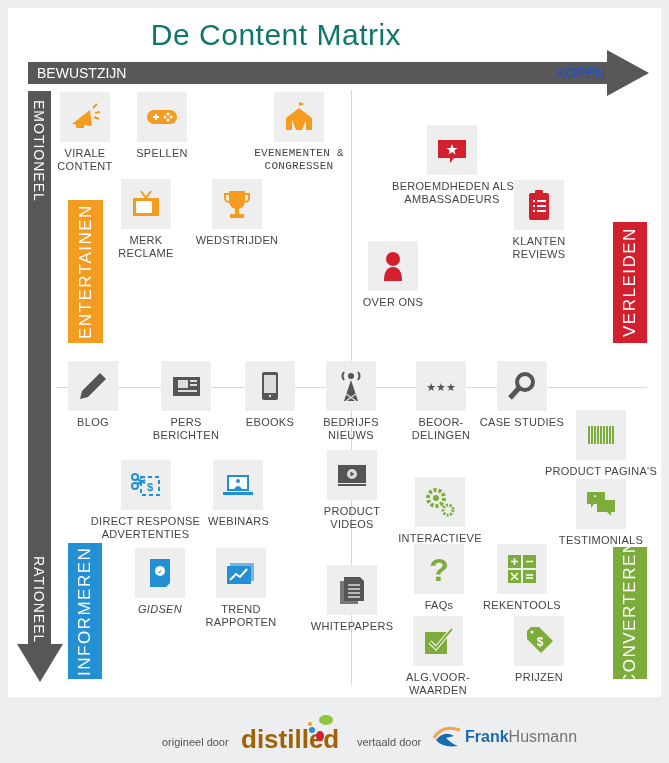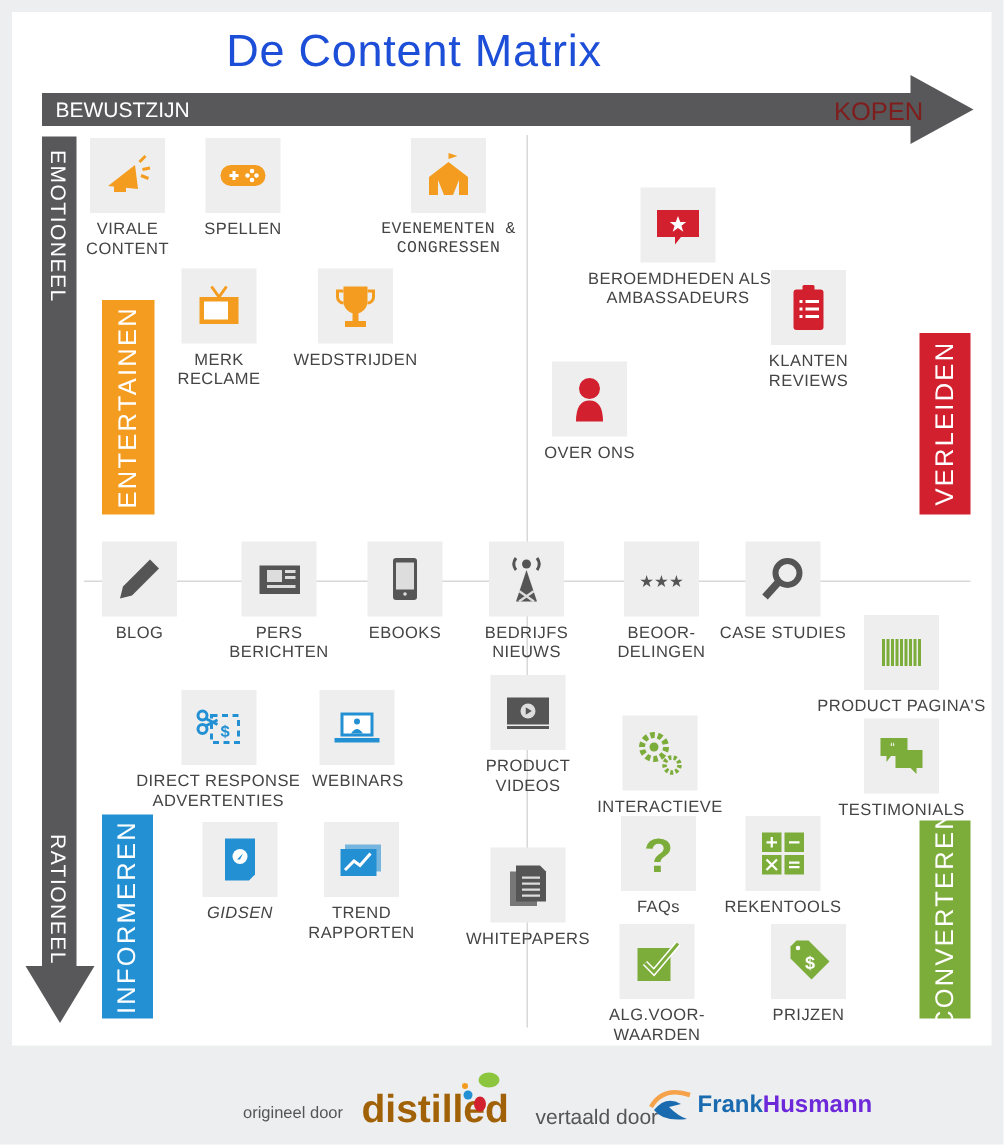--- a/index.html
+++ b/index.html
@@ -1,38 +1,38 @@
 <!DOCTYPE html>
 <html><head>
 <meta charset="utf-8">
 <style>
   html,body{margin:0;padding:0;}
   body{width:669px;height:763px;background:#eceeef;position:relative;overflow:hidden;font-family:"Liberation Sans",sans-serif;}
   .panel{position:absolute;left:8px;top:8px;width:653px;height:689px;background:#fff;}
-  .title{position:absolute;left:0;top:18px;width:552px;text-align:center;font-size:30px;color:#1d4ed8;letter-spacing:0.5px;}
+  .title{position:absolute;left:0;top:18px;width:552px;text-align:center;font-size:30px;color:#0f766e;letter-spacing:0.5px;}
   .harrow-bar{position:absolute;left:28px;top:62px;width:580px;height:22px;background:#58585a;}
   .harrow-head{position:absolute;left:607px;top:50px;width:0;height:0;border-top:23px solid transparent;border-bottom:23px solid transparent;border-left:42px solid #58585a;}
   .harrow-l{position:absolute;left:37px;top:65px;color:#fff;font-size:14px;}
-  .harrow-r{position:absolute;left:556px;top:65px;color:#7f1d1d;font-size:17px;}
+  .harrow-r{position:absolute;left:556px;top:65px;color:#1d4ed8;font-size:14px;}
   .varrow-bar{position:absolute;left:28px;top:91px;width:23px;height:554px;background:#58585a;}
   .varrow-head{position:absolute;left:17px;top:644px;width:0;height:0;border-left:23px solid transparent;border-right:23px solid transparent;border-top:38px solid #58585a;}
   .vlabel{position:absolute;color:#fff;font-size:14px;writing-mode:vertical-rl;letter-spacing:1px;}
   .vline{position:absolute;left:351px;top:90px;width:1px;height:595px;background:#d8d8d8;}
   .hline{position:absolute;left:56px;top:387px;width:591px;height:1px;background:#d8d8d8;}
   .cat{position:absolute;color:#fff;font-size:17px;writing-mode:vertical-rl;transform:rotate(180deg);display:flex;align-items:center;justify-content:center;letter-spacing:1.5px;}
   .item{position:absolute;text-align:center;}
   .ibox{width:50px;height:50px;background:#eeeeee;margin:0 auto;display:flex;align-items:center;justify-content:center;}
   .ibox svg{width:34px;height:34px;}
   .lbl{font-size:11px;color:#444;line-height:13px;margin-top:5px;white-space:nowrap;letter-spacing:0.3px;}
   .footer{position:absolute;top:712px;left:0;width:669px;height:50px;}
   .f1{position:absolute;left:162px;top:24px;font-size:11px;color:#555;}
   .f2{position:absolute;left:241px;top:12px;font-size:26px;color:#a16207;font-weight:bold;text-align:right;}
-  .f3{position:absolute;left:357px;top:24px;font-size:14px;color:#555;}
+  .f3{position:absolute;left:357px;top:24px;font-size:11px;color:#555;}
   .f4{position:absolute;left:465px;top:16px;font-size:16px;color:#1a6ab0;font-weight:bold;}
-  .f4 span{color:#6d28d9;font-weight:bold;}
+  .f4 span{color:#737373;font-weight:normal;}
 </style>
 </head>
 <body>
 
 <div class="panel"></div>
 
 <div class="title">De Content Matrix</div>
 
 <div class="harrow-bar"></div>
 <div class="harrow-head"></div>

